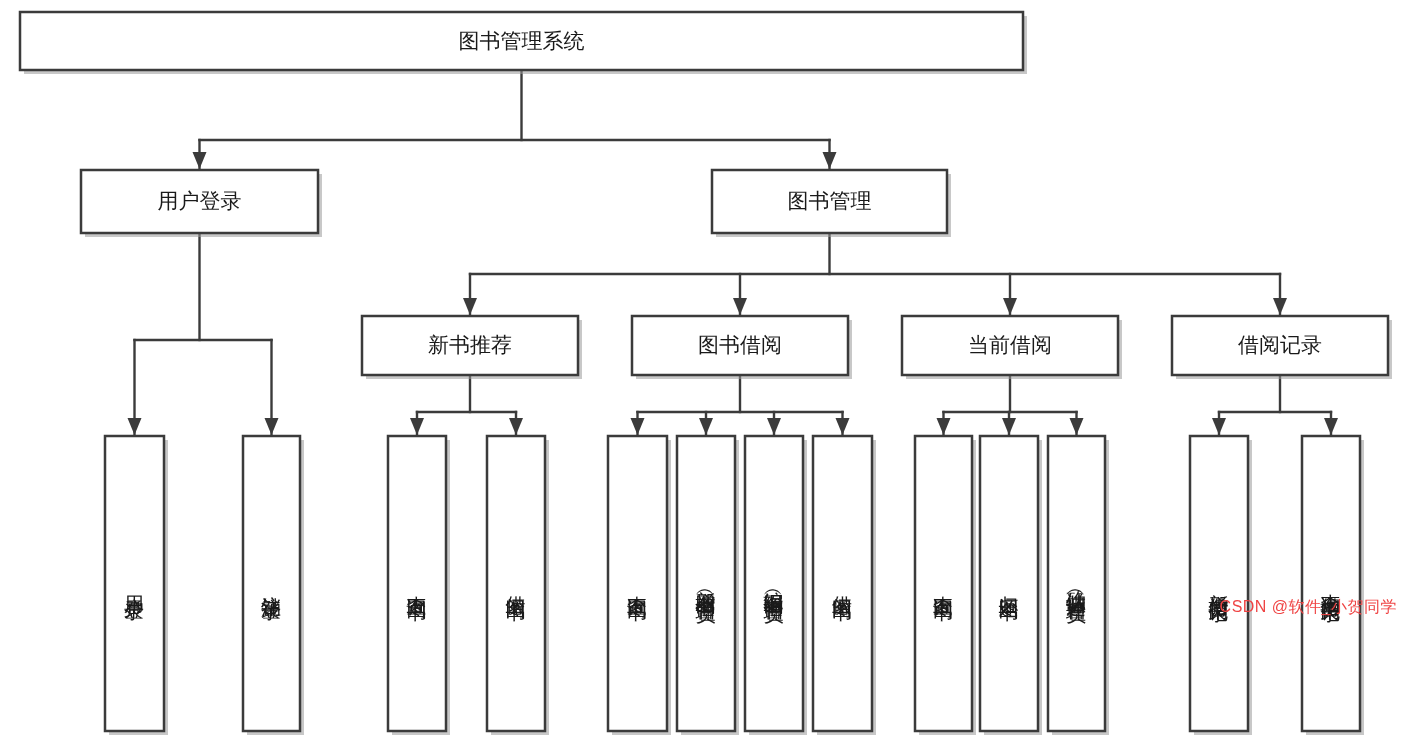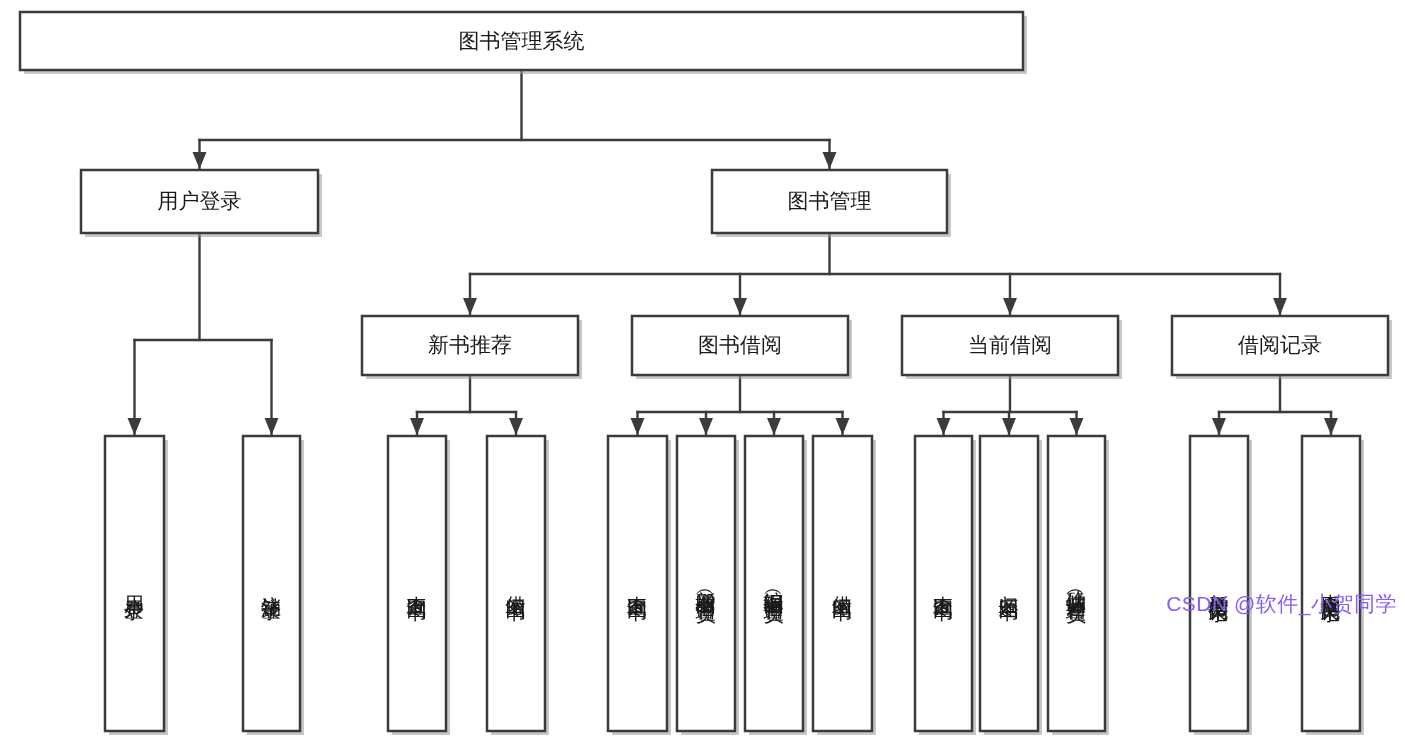--- a/index.html
+++ b/index.html
@@ -62,22 +62,22 @@
     line-height: 1;
     text-align: center;
     white-space: nowrap;
     pointer-events: none;
   }
   .watermark {
     position: absolute;
     right: 8px;
     bottom: 4px;
     font-family: "Liberation Sans", "DejaVu Sans", sans-serif;
-    font-size: 21px;
-    color: #8b5cf6;
+    font-size: 16px;
+    color: #ef4444;
     letter-spacing: 0.5px;
     user-select: none;
   }
 </style>
 </head>
 <body>
 
 <div id="diagram-root">
 
   <svg class="diagram-canvas" id="svg-canvas" viewBox="0 0 1405 747" xmlns="http://www.w3.org/2000/svg">

